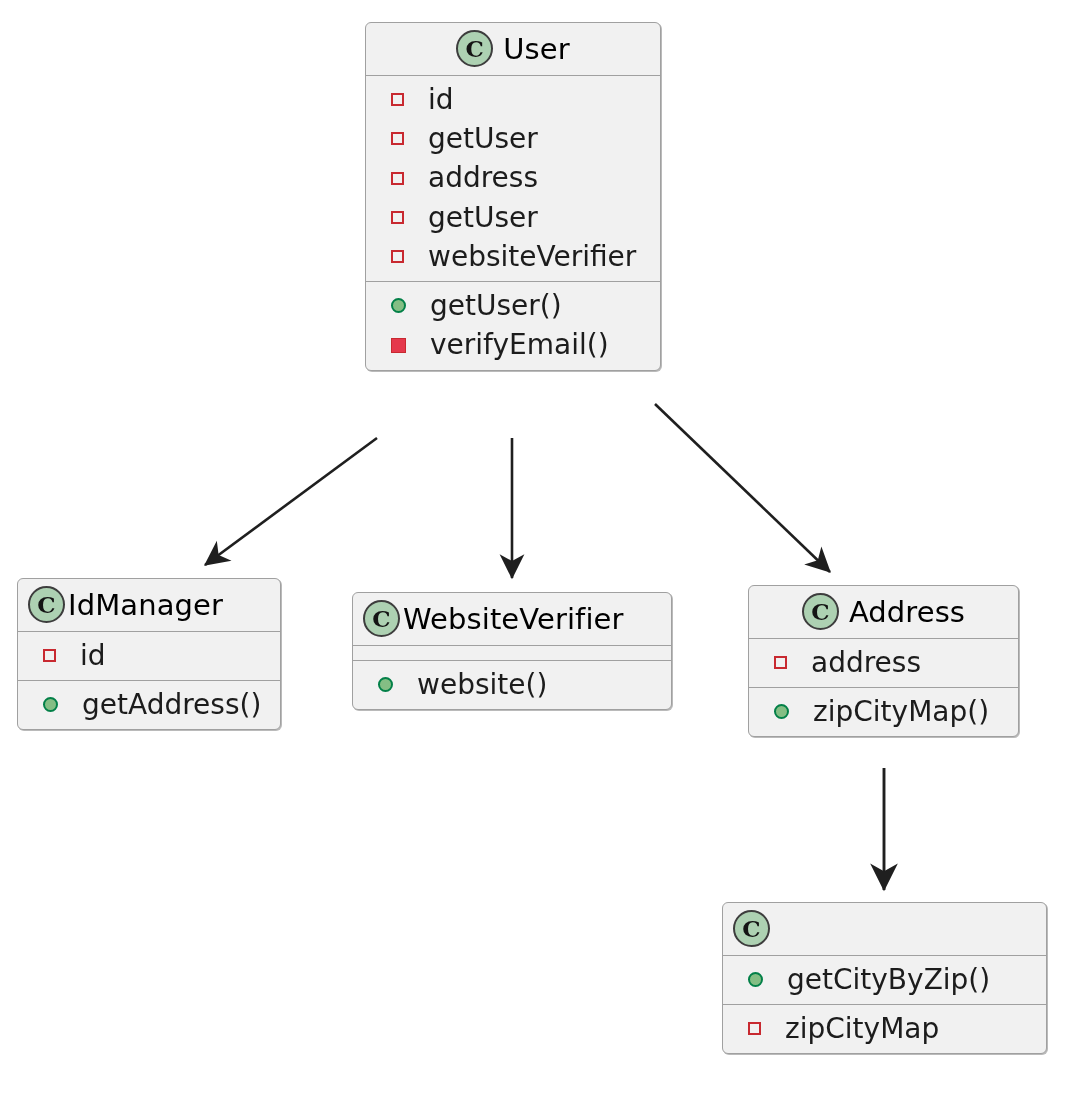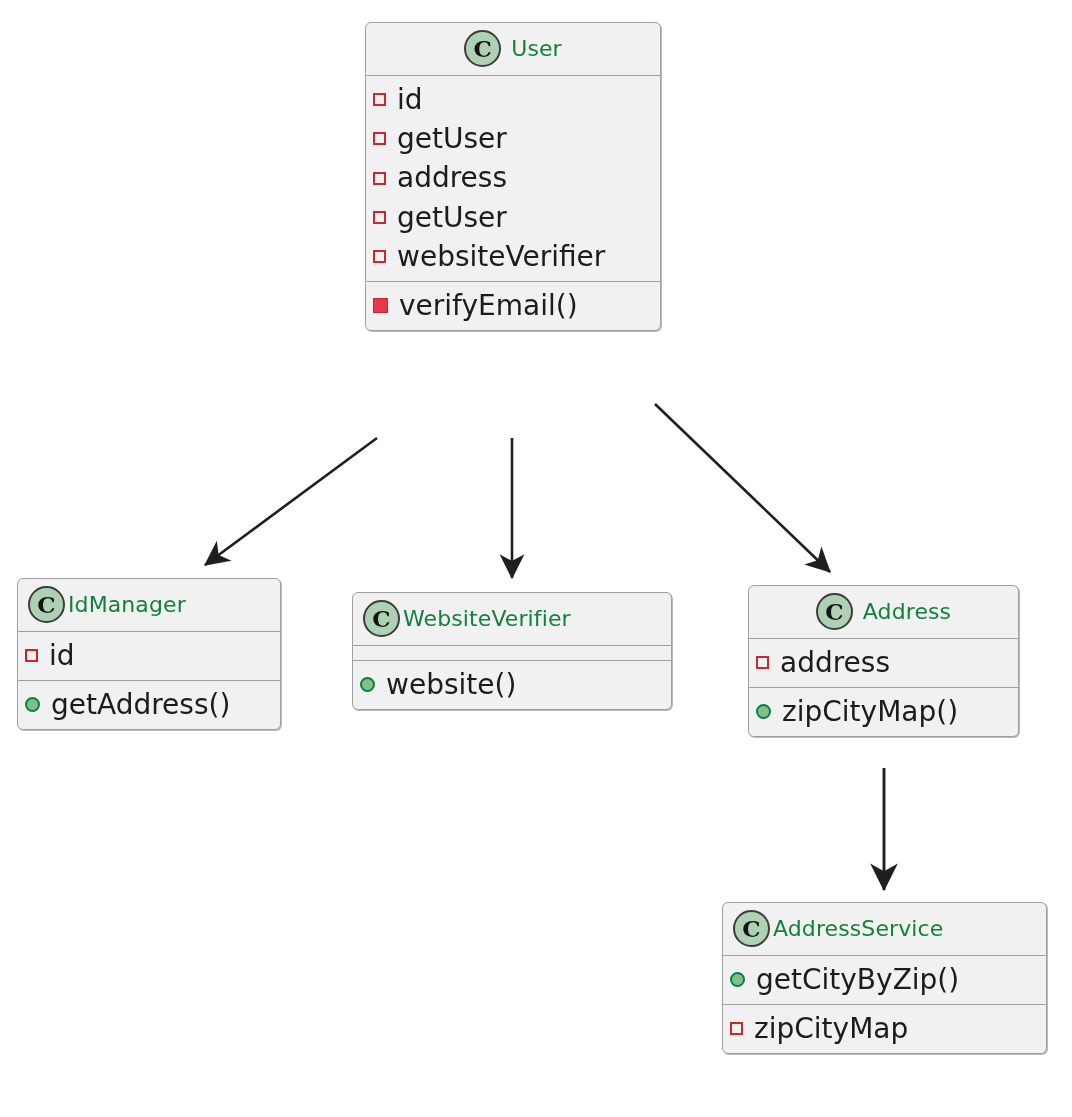--- a/index.html
+++ b/index.html
@@ -45,22 +45,22 @@
     padding: 7px 12px 8px 12px;
     border-bottom: 1px solid #A0A0A0;
     white-space: nowrap;
   }
   .class-header.tight {
     justify-content: flex-start;
     padding-left: 10px;
     gap: 3px;
   }
   .class-name {
-    font-size: 22px;
-    color: #15803d;
+    font-size: 29px;
+    color: #000000;
     letter-spacing: 0.1px;
   }
   .class-icon {
     width: 37px;
     height: 37px;
     flex: 0 0 37px;
     border-radius: 50%;
     background: #ADD1B2;
     border: 2px solid #3D3D3D;
     box-sizing: border-box;
@@ -82,22 +82,22 @@
     border-bottom: none;
   }
   .compartment.empty {
     padding: 0;
     height: 14px;
   }
 
   .member {
     display: flex;
     align-items: center;
-    gap: 11px;
-    padding: 1px 12px 1px 7px;
+    gap: 24px;
+    padding: 1px 12px 1px 25px;
     font-size: 28px;
     color: #1c1c1c;
     line-height: 1.33;
     white-space: nowrap;
   }
 
   
   .vis {
     flex: 0 0 auto;
     display: inline-block;
@@ -176,20 +176,24 @@
         <span class="vis vis-private-field"></span>
         <span>getUser</span>
       </div>
       <div class="member">
         <span class="vis vis-private-field"></span>
         <span>websiteVerifier</span>
       </div>
     </div>
     <div class="compartment">
       <div class="member">
+        <span class="vis vis-public-method"></span>
+        <span>getUser()</span>
+      </div>
+      <div class="member">
         <span class="vis vis-private-method"></span>
         <span>verifyEmail()</span>
       </div>
     </div>
   </div>
 
   <div class="uml-class" style="left:17px; top:578px; width:264px;">
     <div class="class-header tight">
       <span class="class-icon">C</span>
       <span class="class-name">IdManager</span>
@@ -237,21 +241,20 @@
       <div class="member">
         <span class="vis vis-public-method"></span>
         <span>zipCityMap()</span>
       </div>
     </div>
   </div>
 
   <div class="uml-class" style="left:722px; top:902px; width:325px;">
     <div class="class-header tight">
       <span class="class-icon">C</span>
-      <span class="class-name">AddressService</span>
     </div>
     <div class="compartment">
       <div class="member">
         <span class="vis vis-public-method"></span>
         <span>getCityByZip()</span>
       </div>
     </div>
     <div class="compartment">
       <div class="member">
         <span class="vis vis-private-field"></span>

